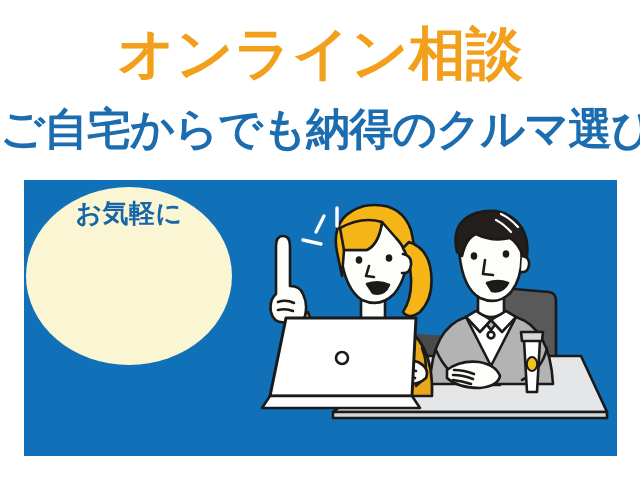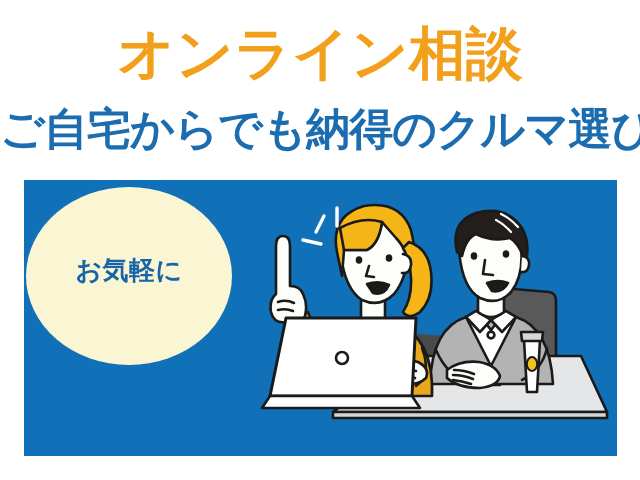--- a/index.html
+++ b/index.html
@@ -67,26 +67,25 @@
     left: 2px;
     top: 7px;
     width: 206px;
     height: 178px;
     background: #faf5d2;
     border-radius: 50%;
   }
   .bubble-text {
     position: absolute;
     left: 2px;
-    top: 1px;
+    top: 17px;
     width: 206px;
     height: 178px;
     display: flex;
     flex-direction: row;
-    align-items: center;
     justify-content: center;
     gap: 1px;
     color: #1565a8;
     font-size: 26px;
     line-height: 32px;
     font-weight: 700;
     letter-spacing: 0.5px;
     text-align: center;
     white-space: nowrap;
   }

